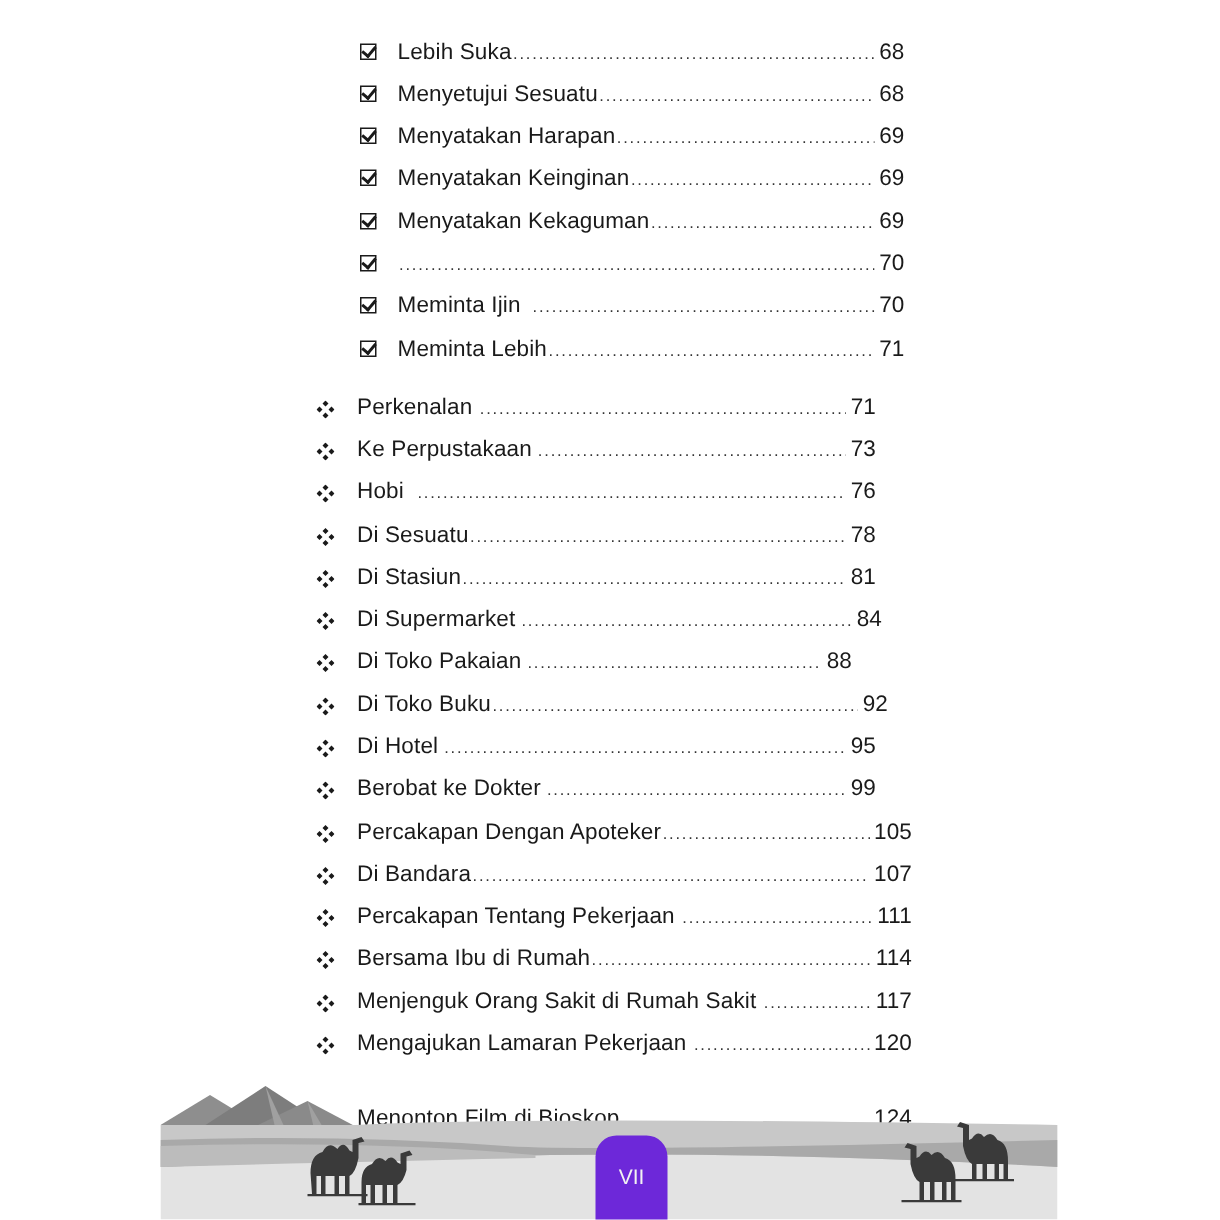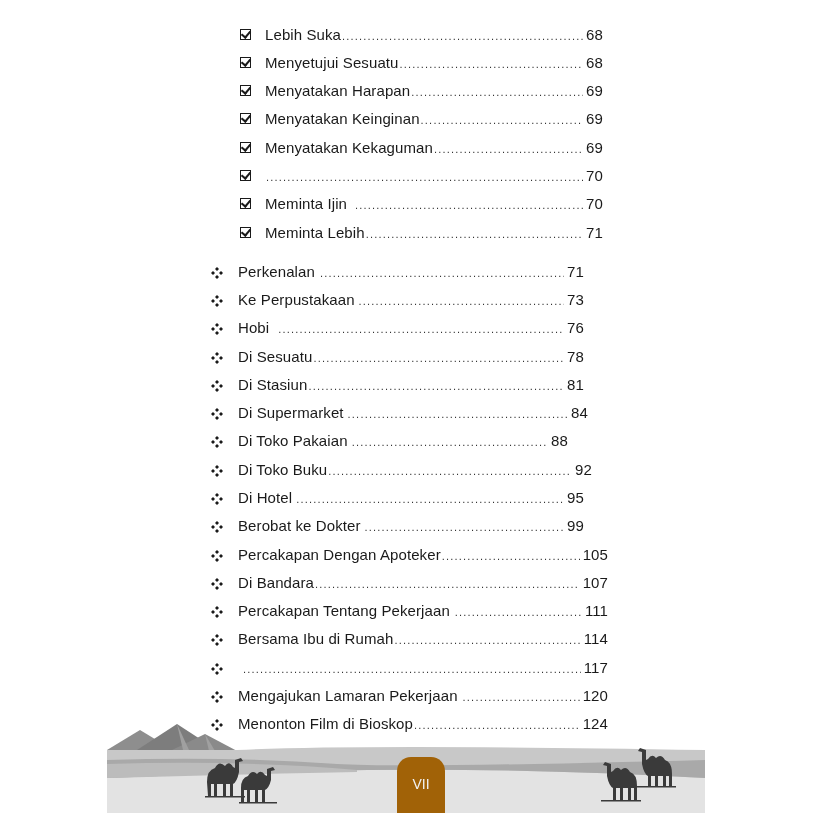--- a/index.html
+++ b/index.html
@@ -32,21 +32,21 @@
       content: ""; position: absolute; left: 2px; top: -1px; width: 4px; height: 7px;
       border-right: 2px solid #1a1a1a; border-bottom: 2px solid #1a1a1a; transform: rotate(40deg);
     }
     .diamond {
       position: absolute; left: -27px; top: 6px; width: 12px; height: 12px;
     }
 
     .footer-art { position: absolute; left: 107px; top: 720px; width: 598px; height: 93px; }
     .page-tab {
       position: absolute; left: 397px; top: 757px; width: 48px; height: 56px;
-      background: #a16207; border-radius: 14px 14px 0 0;
+      background: #6d28d9; border-radius: 14px 14px 0 0;
       color: #f2f2f2; font-size: 14px; text-align: center; line-height: 54px;
     }
   </style>
 </head>
 <body>
 
 <div class="toc-row sub-row" style="top:24px">
   <span class="check"></span>
   <span class="title">Lebih Suka</span>
   <span class="leader"></span>
@@ -211,32 +211,33 @@
       <use href="#dia"></use>
     </svg>
   <span class="title">Bersama Ibu di Rumah</span>
   <span class="leader"></span>
   <span class="page">114</span>
 </div>
 <div class="toc-row main-row" style="top:657px">
   <svg class="diamond" viewBox="0 0 12 12">
       <use href="#dia"></use>
     </svg>
+  <span class="title">Menjenguk Orang Sakit di Rumah Sakit</span>
   <span class="leader" style="margin-left:5px"></span>
   <span class="page">117</span>
 </div>
 <div class="toc-row main-row" style="top:685px">
   <svg class="diamond" viewBox="0 0 12 12">
       <use href="#dia"></use>
     </svg>
   <span class="title">Mengajukan Lamaran Pekerjaan</span>
   <span class="leader" style="margin-left:5px"></span>
   <span class="page">120</span>
 </div>
-<div class="toc-row main-row" style="top:713px">
+<div class="toc-row main-row" style="top:735px">
   <svg class="diamond" viewBox="0 0 12 12">
       <use href="#dia"></use>
     </svg>
   <span class="title">Menonton Film di Bioskop</span>
   <span class="leader"></span>
   <span class="page">124</span>
 </div>
 
 <svg class="footer-art" viewBox="0 0 598 93">
 

